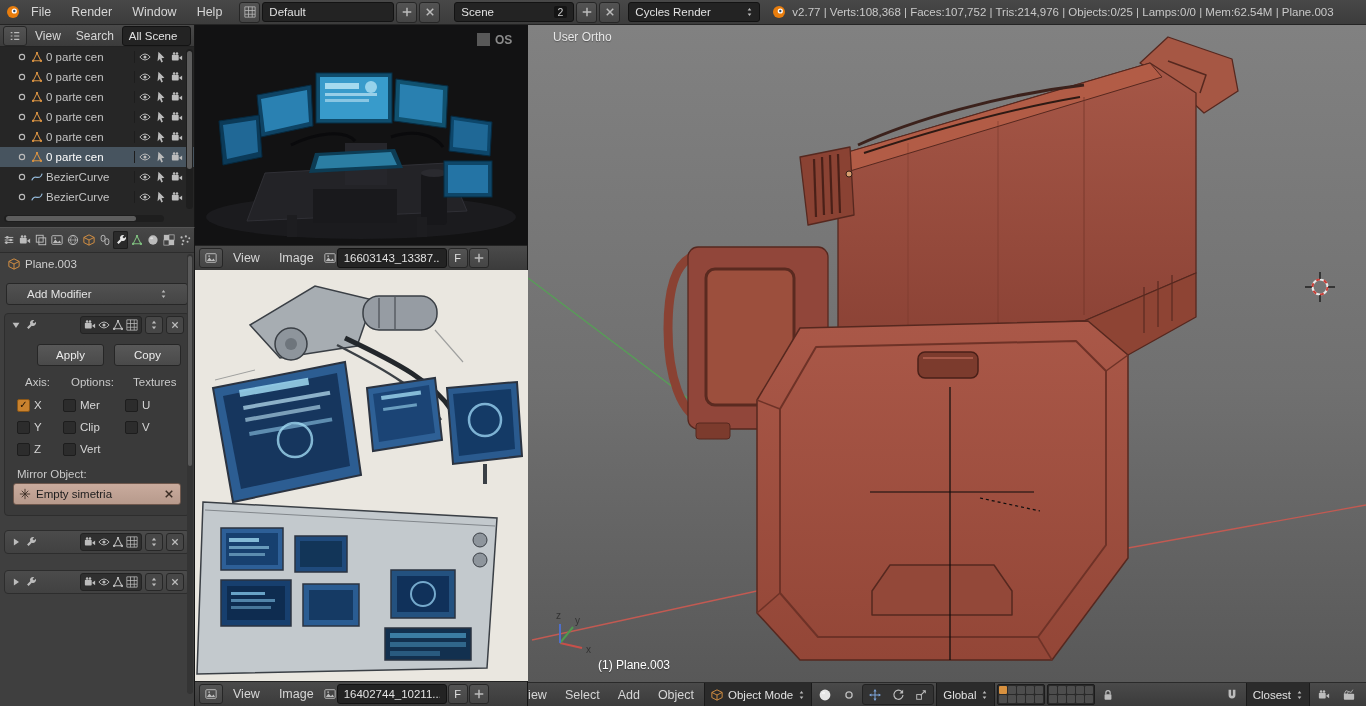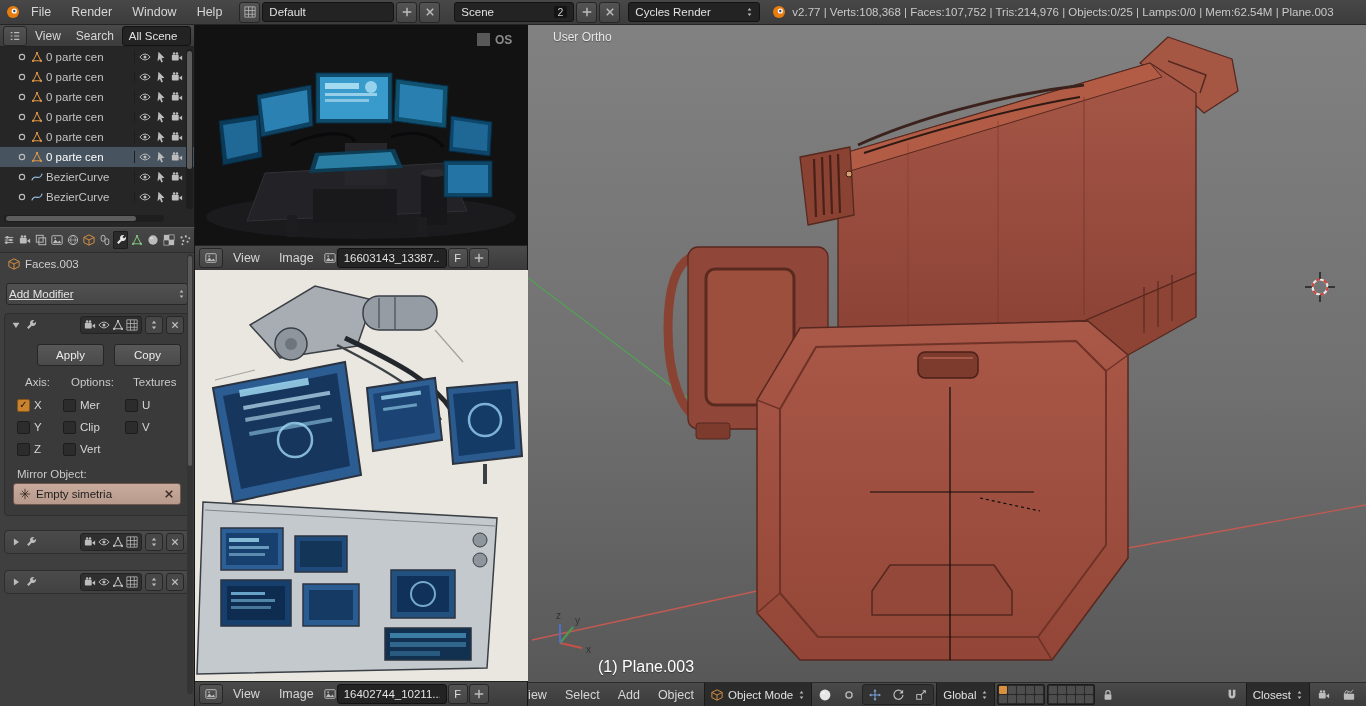--- a/index.html
+++ b/index.html
@@ -40,21 +40,21 @@
 
   
   #properties{position:absolute;left:0;top:227px;width:195px;height:479px;background:#3f3f3f;
     border-right:1px solid #161616;border-top:1px solid #555;box-sizing:border-box;font-size:11.5px;color:#d6d6d6;}
   .ptabs{height:22px;display:flex;align-items:center;gap:1px;padding:1px 2px;background:linear-gradient(#474747,#3c3c3c);
     border-bottom:1px solid #2c2c2c;}
   .ptab{width:16px;height:18px;display:flex;align-items:center;justify-content:center;border-radius:2px;}
   .ptab.active{background:#2a2a2a;box-shadow:inset 0 0 0 1px #1d1d1d;}
   .pcrumb{height:22px;display:flex;align-items:center;gap:5px;padding:0 8px;color:#cfcfcf;}
   .addmod{margin:8px 6px 0 6px;height:20px;background:linear-gradient(#515151,#454545);border:1px solid #272727;
-    border-radius:3px;display:flex;align-items:center;justify-content:space-between;padding:0 2px;color:#e3e3e3;text-decoration:underline;}
+    border-radius:3px;display:flex;align-items:center;justify-content:space-between;padding:0 20px;color:#e3e3e3;}
   .panel{margin:8px 4px 0 4px;background:#3a3a3a;border:1px solid #2d2d2d;border-radius:4px;padding-bottom:10px;}
   .panel.closed{padding-bottom:0;height:22px;background:linear-gradient(#4b4b4b,#414141);}
   .phead{height:22px;display:flex;align-items:center;gap:3px;padding:0 5px;}
   .ptoggles{display:flex;align-items:center;gap:0;background:#2f2f2f;border:1px solid #232323;border-radius:3px;height:16px;padding:0 2px;margin-left:auto;}
   .ptoggles .ic{width:12px;height:12px;margin:0 1px;}
   .miniup{width:16px;height:16px;background:#474747;border:1px solid #272727;border-radius:3px;display:flex;align-items:center;justify-content:center;}
   .btnrow{display:flex;gap:10px;margin:8px 8px 0 4px;padding-left:28px;}
   .btn{flex:1;height:20px;background:linear-gradient(#585858,#4a4a4a);border:1px solid #262626;border-radius:3px;
     display:flex;align-items:center;justify-content:center;color:#ececec;}
   .lblrow{display:grid;grid-template-columns:46px 62px 56px;margin:10px 0 0 20px;color:#c9c9c9;}
@@ -79,21 +79,21 @@
   .iebar{height:25px;background:linear-gradient(#4a4a4a,#3b3b3b);border-top:1px solid #232323;display:flex;align-items:center;
     gap:1px;padding:0 4px;font-size:12px;color:#d0d0d0;box-sizing:border-box;}
   .iebar .dbfield{width:96px;}
   .fbtn{width:18px;height:18px;background:linear-gradient(#535353,#454545);border:1px solid #262626;border-radius:3px;
     display:flex;align-items:center;justify-content:center;font-size:11px;color:#e0e0e0;}
 
   
   #viewport{position:absolute;left:528px;top:25px;width:838px;height:681px;}
   #vp-canvas{position:relative;width:838px;height:657px;background:linear-gradient(#818181,#707070 55%,#585858);overflow:hidden;}
   #vp-ortho{position:absolute;left:25px;top:5px;font-size:12px;color:#e8e8e8;text-shadow:0 1px 1px rgba(0,0,0,.35);}
-  #vp-obj{position:absolute;left:70px;top:633px;font-size:16px;color:#ffffff;text-shadow:0 1px 1px rgba(0,0,0,.4);}
+  #vp-obj{position:absolute;left:70px;top:633px;font-size:12px;color:#ffffff;text-shadow:0 1px 1px rgba(0,0,0,.4);}
   #vp-header{height:24px;background:linear-gradient(#4a4a4a,#3b3b3b);border-top:1px solid #2a2a2a;display:flex;align-items:center;
     gap:2px;padding:0 6px 0 0;font-size:12px;color:#d0d0d0;box-sizing:border-box;overflow:hidden;}
   #vp-header .menu{height:24px;padding:0 8px;}
   .hdd{display:flex;align-items:center;gap:5px;background:#2b2b2b;border:1px solid #1b1b1b;border-radius:3px;height:19px;
     padding:4px 6px;font-size:11.5px;color:#e0e0e0;}
   .hbtn{width:22px;height:19px;background:transparent;display:flex;align-items:center;justify-content:center;border-radius:3px;}
   .hgroup{display:flex;align-items:center;gap:1px;background:#333;border:1px solid #222;border-radius:3px;height:19px;padding:0 1px;}
   .layers{display:grid;grid-template-columns:repeat(5,8px);grid-template-rows:8px 8px;gap:1px;background:#2a2a2a;
     padding:1px;border:1px solid #1c1c1c;border-radius:2px;}
   .layers i{background:#4d4d4d;border-radius:1px;}
@@ -544,21 +544,21 @@
           <svg class="ic small">
             <use href="#s-particles"></use>
           </svg>
         </span>
     </div>
 
     <div class="pcrumb">
       <svg class="ic small" style="color:#d89243">
           <use href="#s-cube"></use>
         </svg>
-      <span>Faces.003</span>
+      <span>Plane.003</span>
     </div>
 
     <div class="addmod">
       <span>Add Modifier</span>
       <svg class="ic tiny" style="width:7px">
           <use href="#s-ddarrow"></use>
         </svg>
     </div>
 
     <div class="panel">

